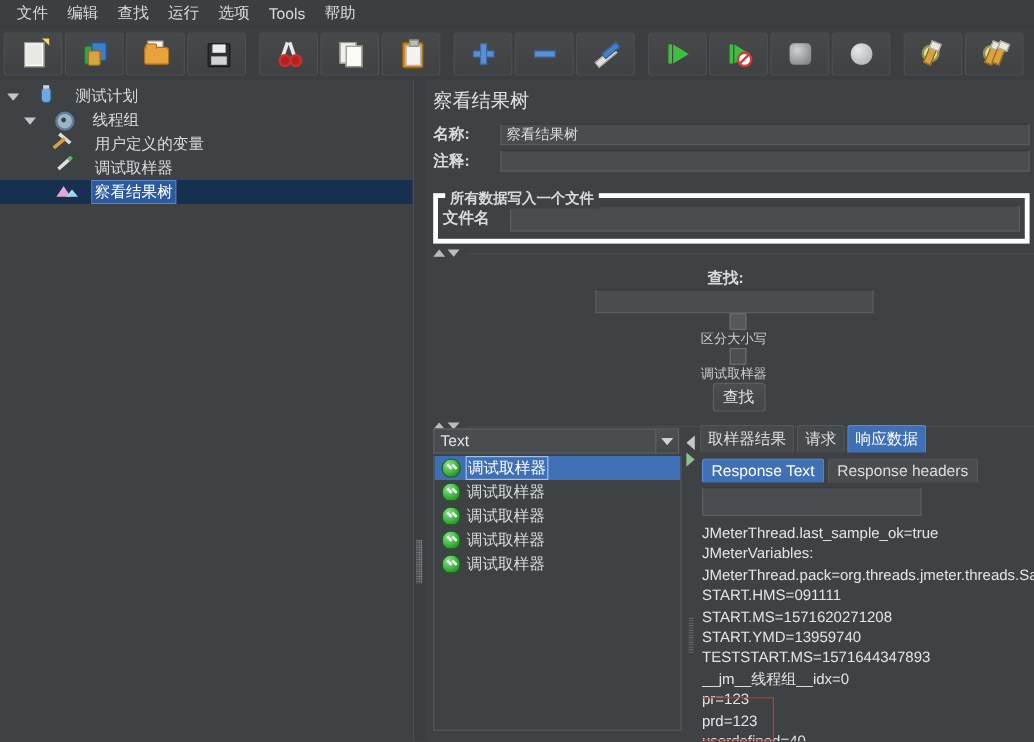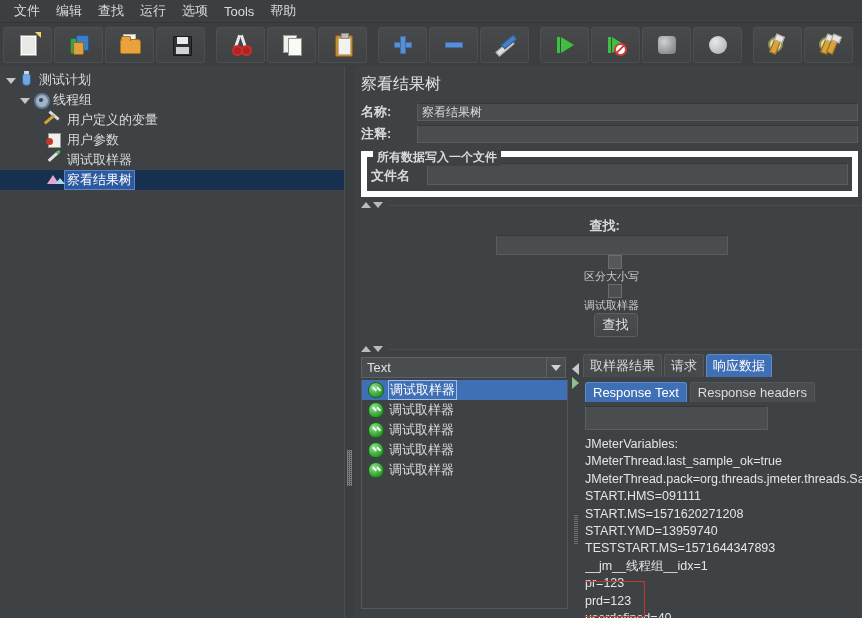--- a/index.html
+++ b/index.html
@@ -68,21 +68,21 @@
   .main{position:absolute;top:66px;left:0;width:862px;height:552px;}
   .tree-pane{position:absolute;left:0;top:0;width:344px;height:552px;background:#3f4244;overflow:hidden;}
   .divider{position:absolute;left:344px;top:0;width:10px;height:552px;background:#3c3f41;border-left:1px solid #4a4d4f;border-right:1px solid #333638;}
   .grip{position:absolute;left:2px;top:384px;width:5px;height:36px;
         background-image:repeating-linear-gradient(#8d9194 0 1px,transparent 1px 2px),repeating-linear-gradient(90deg,#8d9194 0 1px,transparent 1px 2px);
         background-size:2px 2px;opacity:.75;}
   .right-pane{position:absolute;left:355px;top:0;width:507px;height:552px;background:#3f4244;overflow:hidden;}
 
   
   .tree{padding:4px 0 0 0;}
-  .tnode{display:flex;align-items:center;height:20px;padding-left:4px;white-space:nowrap;cursor:default;}
+  .tnode{display:flex;align-items:center;height:20px;padding-left:4px;white-space:nowrap;cursor:default;gap:12px;}
   .tnode.sel{background:#173050;}
   .tnode .lbl{font-size:13px;color:#d8dbdd;padding:0 2px;}
   .tnode.sel .lbl{background:#2c5aa0;color:#ffffff;outline:1px solid #5b84c4;}
   .twist{width:13px;height:13px;position:relative;flex:none;}
   .twist.open:after{content:"";position:absolute;left:2px;top:4px;border-left:5px solid transparent;
         border-right:5px solid transparent;border-top:6px solid #c4c7c9;}
   .tico{width:18px;height:16px;position:relative;flex:none;margin-right:2px;}
   .ic-plan{position:absolute;left:5px;top:1px;width:7px;height:11px;background:#6fa8dc;border:1px solid #2e5f92;border-radius:3px 3px 4px 4px;}
   .ic-plan:after{content:"";position:absolute;left:1px;top:-3px;width:5px;height:3px;background:#cfd3d6;}
   .ic-gear{position:absolute;left:3px;top:1px;width:12px;height:12px;border-radius:50%;background:#9fb4c6;border:2px solid #5f7d96;}
@@ -91,26 +91,26 @@
   .ic-tools:after{content:"";position:absolute;left:-1px;top:6px;width:12px;height:3px;background:#d4a23c;transform:rotate(-80deg);}
   .ic-user{position:absolute;left:3px;top:1px;width:11px;height:13px;background:#f0f0ec;border:1px solid #9a9a96;}
   .ic-user:after{content:"";position:absolute;left:-3px;top:4px;width:7px;height:7px;border-radius:50%;background:#c0392b;}
   .ic-pen{position:absolute;left:2px;top:3px;width:13px;height:3px;background:#dfe1e2;transform:rotate(-42deg);}
   .ic-pen:after{content:"";position:absolute;right:-2px;top:0;width:4px;height:3px;background:#5eb85e;}
   .ic-tree{position:absolute;left:2px;top:3px;width:0;height:0;border-left:6px solid transparent;border-right:6px solid transparent;border-bottom:9px solid #e7a6d4;}
   .ic-tree:after{content:"";position:absolute;left:2px;top:3px;width:0;height:0;border-left:5px solid transparent;border-right:5px solid transparent;border-bottom:6px solid #9fd8f0;}
 
   
   .panel-title{font-size:16px;color:#dfe2e4;padding:8px 0 6px 6px;}
-  .row{display:flex;align-items:flex-end;padding:2px 4px 2px 6px;}
+  .row{display:flex;align-items:center;padding:2px 4px 2px 6px;}
   .lbl-field{font-size:13px;color:#d8dbdd;width:56px;flex:none;font-weight:bold;}
   .inp{flex:1;height:18px;background:#4a4d4f;border:1px solid #5a5d5f;border-top-color:#35383a;
        color:#d8dbdd;font-size:12px;padding:1px 4px;box-sizing:border-box;outline:none;
        font-family:"Liberation Sans",sans-serif;}
-  .group{margin:6px 4px 0 6px;border:6px solid #ffffff;padding:6px 4px 6px 4px;position:relative;}
+  .group{margin:16px 4px 0 6px;border:4px solid #ffffff;padding:6px 4px 6px 4px;position:relative;}
   .group-title{position:absolute;top:-8px;left:6px;background:#3f4244;padding:0 4px;font-size:12px;
        font-weight:bold;color:#d8dbdd;}
   .splitbar{height:12px;display:flex;align-items:center;padding-left:6px;margin-top:2px;}
   .tri-up,.tri-dn{width:0;height:0;margin-right:2px;}
   .tri-up{border-left:5px solid transparent;border-right:5px solid transparent;border-bottom:6px solid #b9bcbe;}
   .tri-dn{border-left:5px solid transparent;border-right:5px solid transparent;border-top:6px solid #b9bcbe;}
   .splitbar .line{flex:1;height:1px;background:#4a4d4f;margin-left:4px;}
 
   .search-row{display:flex;align-items:center;padding:6px 0 4px 6px;flex-direction:column;}
   .search-row .lbl-field{width:44px;}
@@ -304,26 +304,20 @@
           <span class="lbl">线程组</span>
         </div>
 
         <div class="tnode" style="padding-left:45px;">
           <span class="tico">
               <i class="ic-tools"></i>
             </span>
           <span class="lbl">用户定义的变量</span>
         </div>
 
-        <div class="tnode" style="padding-left:45px;">
-          <span class="tico">
-              <i class="ic-user"></i>
-            </span>
-          <span class="lbl">用户参数</span>
-        </div>
 
         <div class="tnode" style="padding-left:45px;">
           <span class="tico">
               <i class="ic-pen"></i>
             </span>
           <span class="lbl">调试取样器</span>
         </div>
 
         <div class="tnode sel" style="padding-left:45px;">
           <span class="tico">
@@ -427,28 +421,28 @@
             <div class="tab">取样器结果</div>
             <div class="tab">请求</div>
             <div class="tab active">响应数据</div>
           </div>
           <div class="subtabs">
             <div class="subtab active">Response Text</div>
             <div class="subtab">Response headers</div>
           </div>
           <input class="find-inp" value="" style="">
           <div class="body-area">
+            <div class="bline">JMeterThread.last_sample_ok=true</div>
             <div class="bline">JMeterVariables:</div>
-            <div class="bline">JMeterThread.last_sample_ok=true</div>
             <div class="bline">JMeterThread.pack=org.threads.jmeter.threads.Sa</div>
             <div class="bline">START.HMS=091111</div>
             <div class="bline">START.MS=1571620271208</div>
             <div class="bline">START.YMD=13959740</div>
             <div class="bline">TESTSTART.MS=1571644347893</div>
-            <div class="bline">__jm__线程组__idx=1</div>
+            <div class="bline">__jm__线程组__idx=0</div>
             <div class="bline">pr=123</div>
             <div class="bline">prd=123</div>
             <div class="bline">userdefined=40</div>
 
             <div class="hlbox" style="border-color: rgb(192, 57, 43);"></div>
           </div>
         </div>
 
       </div>
     </div>

